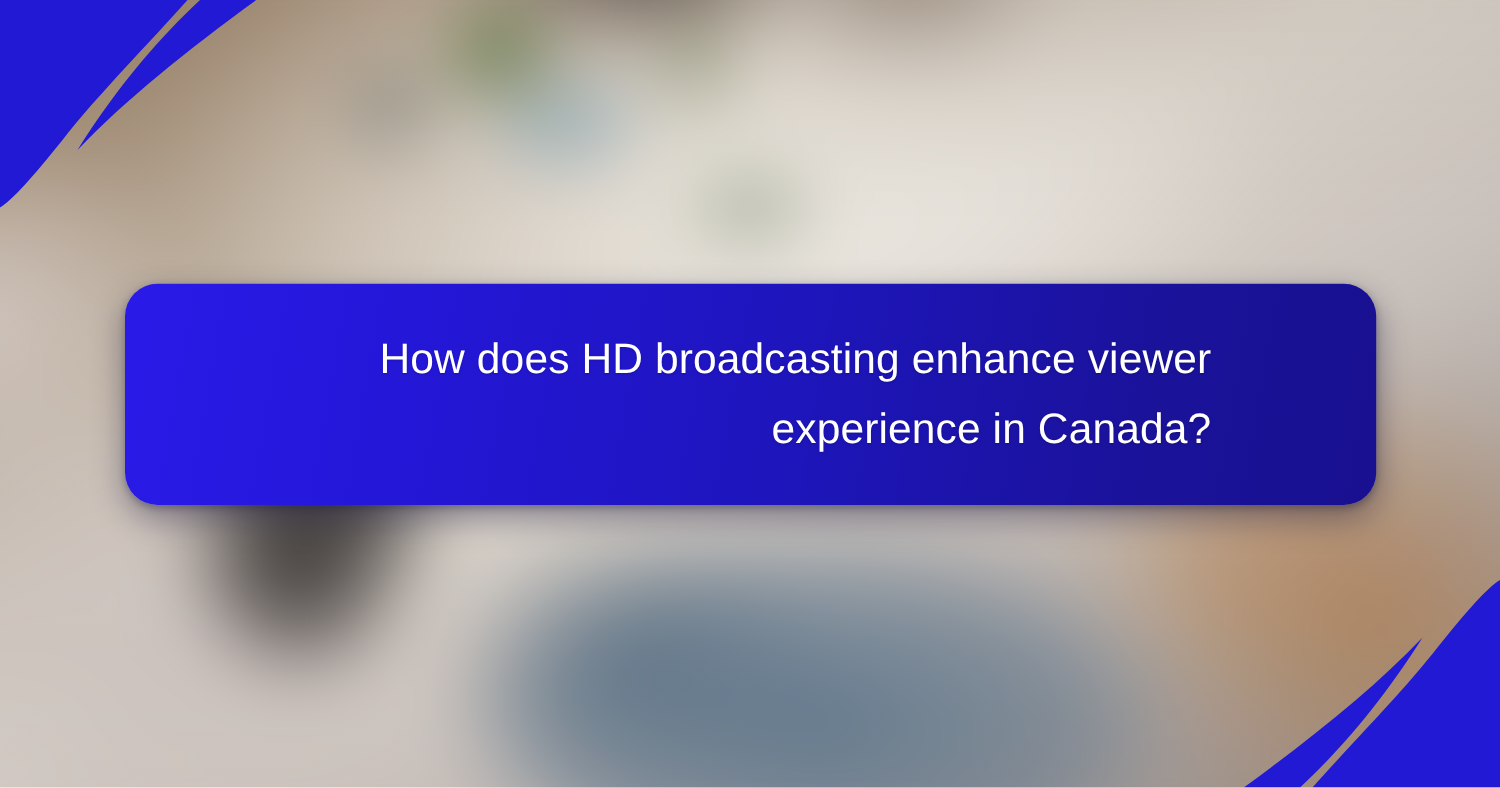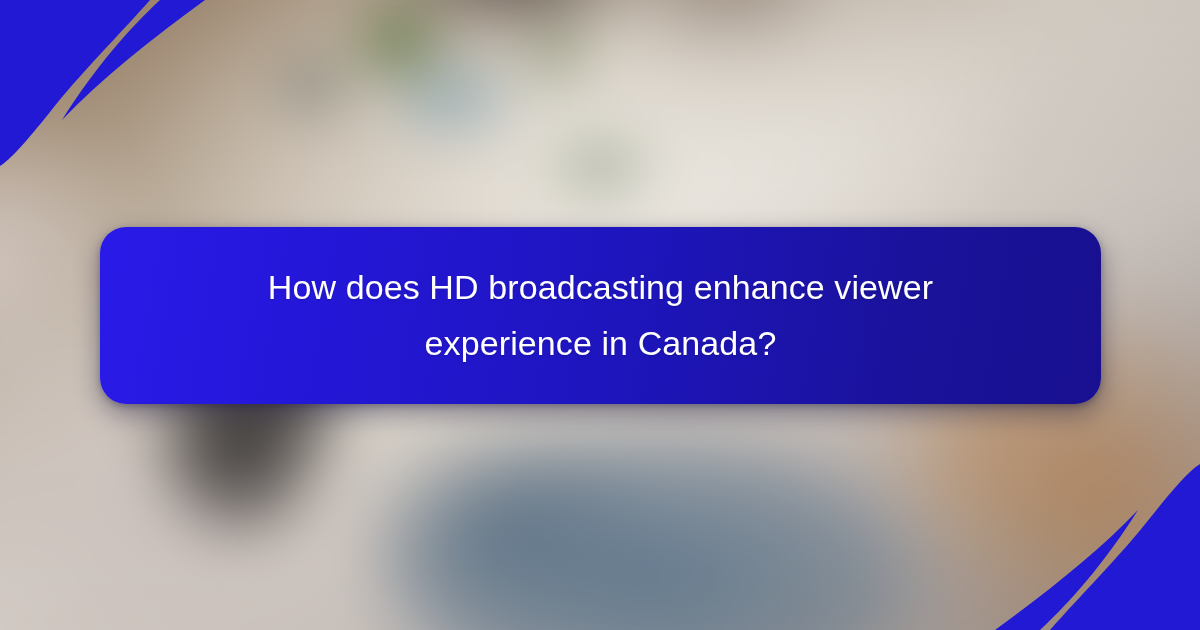--- a/index.html
+++ b/index.html
@@ -85,21 +85,21 @@
     box-sizing: border-box;
     padding: 10px 120px;
   }
 
   .question-text {
     margin: 12px;
     color: #ffffff;
     font-size: 34px;
     line-height: 1.62;
     font-weight: 400;
-    text-align: center;
+    text-align: right;
     letter-spacing: 0.1px;
     text-shadow: 0 1px 2px rgba(0,0,0,0.18);
   }
 </style>
 </head>
 <body>
 
 <div id="stage">
 
   <div class="bg-photo"></div>

